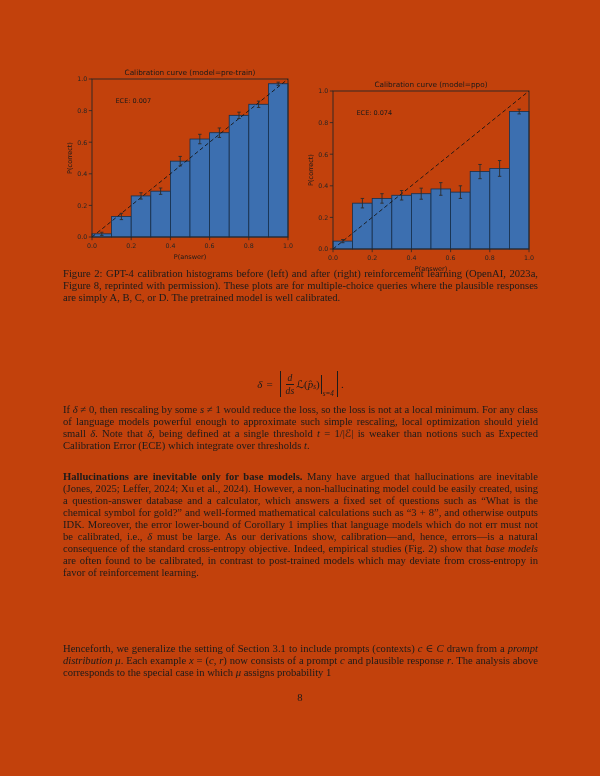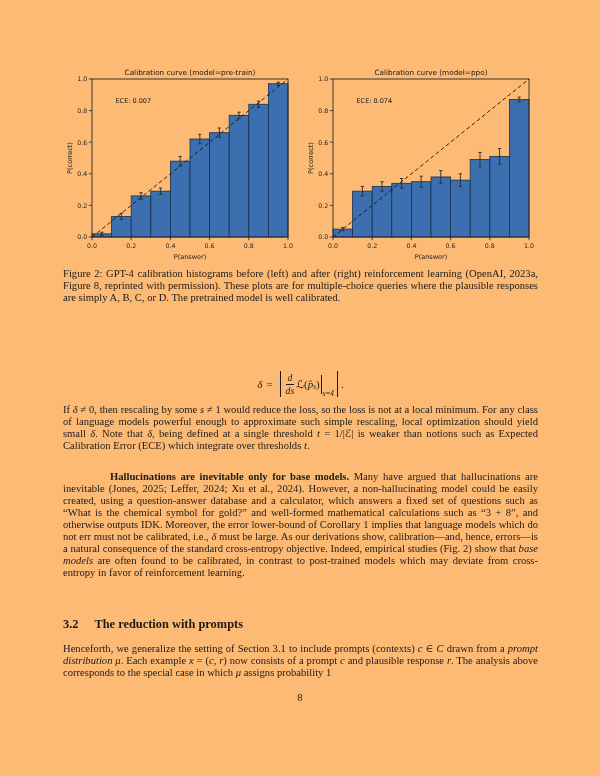--- a/index.html
+++ b/index.html
@@ -1,29 +1,29 @@
 <!DOCTYPE html>
 <html><head>
 <meta charset="utf-8">
 <style>
   html,body{margin:0;padding:0;}
   body{
     width:600px;height:776px;background:#ffffff;
     font-family:"Liberation Serif","DejaVu Serif","DejaVu Sans",serif;
     color:#1b1b1b;
   }
-  .page{position:relative;width:600px;height:776px;background:#fdba74;overflow:hidden;}
+  .page{position:relative;width:600px;height:776px;background:#c2410c;overflow:hidden;}
   .fig{position:absolute;top:66px;width:241px;height:200px;}
   .fig svg{display:block;overflow:visible;}
   .textblock{
     position:absolute;left:63px;width:475px;
     font-size:10.6px;line-height:12px;text-align:justify;
   }
   .seg-i{font-style:italic;}
-  .seg-b{font-weight:bold;margin-left:47px;}
+  .seg-b{font-weight:bold;}
   .seg-bi{font-weight:bold;}
   .heading{
     position:absolute;left:63px;width:475px;
     font-size:12.4px;font-weight:bold;line-height:15px;text-align:left;
   }
   .heading .hnum{margin-right:13px;}
   .formula{
     position:absolute;left:63px;width:475px;top:364px;height:40px;
     display:flex;justify-content:center;align-items:center;
     font-size:11px;
@@ -112,21 +112,21 @@
         <text x="24.2" y="46.89999999999999" text-anchor="end" font-family="&quot;DejaVu Sans&quot;,sans-serif" font-size="6.3px" fill="#262626">0.8</text>
         <line x1="25.8" y1="13" x2="29" y2="13" stroke="#262626" stroke-width="0.8"></line>
         <text x="24.2" y="15.3" text-anchor="end" font-family="&quot;DejaVu Sans&quot;,sans-serif" font-size="6.3px" fill="#262626">1.0</text>
         <text x="127" y="9" text-anchor="middle" font-family="&quot;DejaVu Sans&quot;,sans-serif" font-size="7.3px" fill="#1a1a1a">Calibration curve (model=pre-train)</text>
         <text x="52.519999999999996" y="36.7" font-family="&quot;DejaVu Sans&quot;,sans-serif" font-size="6.5px" fill="#1a1a1a">ECE: 0.007</text>
         <text x="127" y="193" text-anchor="middle" font-family="&quot;DejaVu Sans&quot;,sans-serif" font-size="6.5px" fill="#1a1a1a">P(answer)</text>
         <text x="9" y="92" text-anchor="middle" transform="rotate(-90 9 92)" font-family="&quot;DejaVu Sans&quot;,sans-serif" font-size="6.5px" fill="#1a1a1a">P(correct)</text>
       </svg>
   </div>
 
-  <div class="fig" style="left:304px;">
+  <div class="fig" style="left:304px;margin-top:12px;">
     <svg width="241" height="200" viewBox="0 0 241 200">
         <rect x="29" y="163.1" width="19.6" height="7.9" fill="#3c6fb0" stroke="#14304e" stroke-width="0.8"></rect>
         <rect x="48.6" y="125.17999999999999" width="19.6" height="45.82" fill="#3c6fb0" stroke="#14304e" stroke-width="0.8"></rect>
         <rect x="68.2" y="120.43999999999998" width="19.6" height="50.56" fill="#3c6fb0" stroke="#14304e" stroke-width="0.8"></rect>
         <rect x="87.8" y="117.27999999999999" width="19.6" height="53.720000000000006" fill="#3c6fb0" stroke="#14304e" stroke-width="0.8"></rect>
         <rect x="107.4" y="115.7" width="19.6" height="55.3" fill="#3c6fb0" stroke="#14304e" stroke-width="0.8"></rect>
         <rect x="127" y="110.96" width="19.6" height="60.04" fill="#3c6fb0" stroke="#14304e" stroke-width="0.8"></rect>
         <rect x="146.6" y="114.12" width="19.6" height="56.879999999999995" fill="#3c6fb0" stroke="#14304e" stroke-width="0.8"></rect>
         <rect x="166.2" y="93.58" width="19.6" height="77.42" fill="#3c6fb0" stroke="#14304e" stroke-width="0.8"></rect>
         <rect x="185.8" y="90.42" width="19.6" height="80.58" fill="#3c6fb0" stroke="#14304e" stroke-width="0.8"></rect>
@@ -217,22 +217,18 @@
       <span class="evalsub">s=4</span>
     </span>
     <span class="bigbar"></span>
     <span>.</span>
   </div>
 
   <div class="textblock" style="top:404px;"><span>If </span><span class="seg-i">δ</span><span> ≠ 0, then rescaling by some </span><span class="seg-i">s</span><span> ≠ 1 would reduce the loss, so the loss is not at a local minimum. For any class of language models powerful enough to approximate such simple rescaling, local optimization should yield small </span><span class="seg-i">δ</span><span>. Note that </span><span class="seg-i">δ</span><span>, being defined at a single threshold </span><span class="seg-i">t</span><span> = 1/|ℰ| is weaker than notions such as Expected Calibration Error (ECE) which integrate over thresholds </span><span class="seg-i">t</span><span>.</span></div>
 
   <div class="textblock" style="top:471px;"><span class="seg-b">Hallucinations are inevitable </span><span class="seg-bi">only for base models.</span><span> Many have argued that hallucinations are inevitable (Jones, 2025; Leffer, 2024; Xu et al., 2024). However, a non-hallucinating model could be easily created, using a question-answer database and a calculator, which answers a fixed set of questions such as “What is the chemical symbol for gold?” and well-formed mathematical calculations such as “3 + 8”, and otherwise outputs IDK. Moreover, the error lower-bound of Corollary 1 implies that language models which do not err must not be calibrated, i.e., </span><span class="seg-i">δ</span><span> must be large. As our derivations show, calibration—and, hence, errors—is a natural consequence of the standard cross-entropy objective. Indeed, empirical studies (Fig. 2) show that </span><span class="seg-i">base models</span><span> are often found to be calibrated, in contrast to post-trained models which may deviate from cross-entropy in favor of reinforcement learning.</span></div>
 
-  <div class="heading" style="top:617px;">
-    <span class="hnum">3.2</span>
-    <span>The reduction with prompts</span>
-  </div>
 
   <div class="textblock" style="top:643px;"><span>Henceforth, we generalize the setting of Section 3.1 to include prompts (contexts) </span><span class="seg-i">c</span><span> ∈ </span><span class="seg-i">C</span><span> drawn from a </span><span class="seg-i">prompt distribution</span><span> </span><span class="seg-i">μ</span><span>. Each example </span><span class="seg-i">x</span><span> = (</span><span class="seg-i">c</span><span>, </span><span class="seg-i">r</span><span>) now consists of a prompt </span><span class="seg-i">c</span><span> and plausible response </span><span class="seg-i">r</span><span>. The analysis above corresponds to the special case in which </span><span class="seg-i">μ</span><span> assigns probability 1</span></div>
 
   <div class="pagenum">8</div>
 
 </div>
 
 </body></html>

